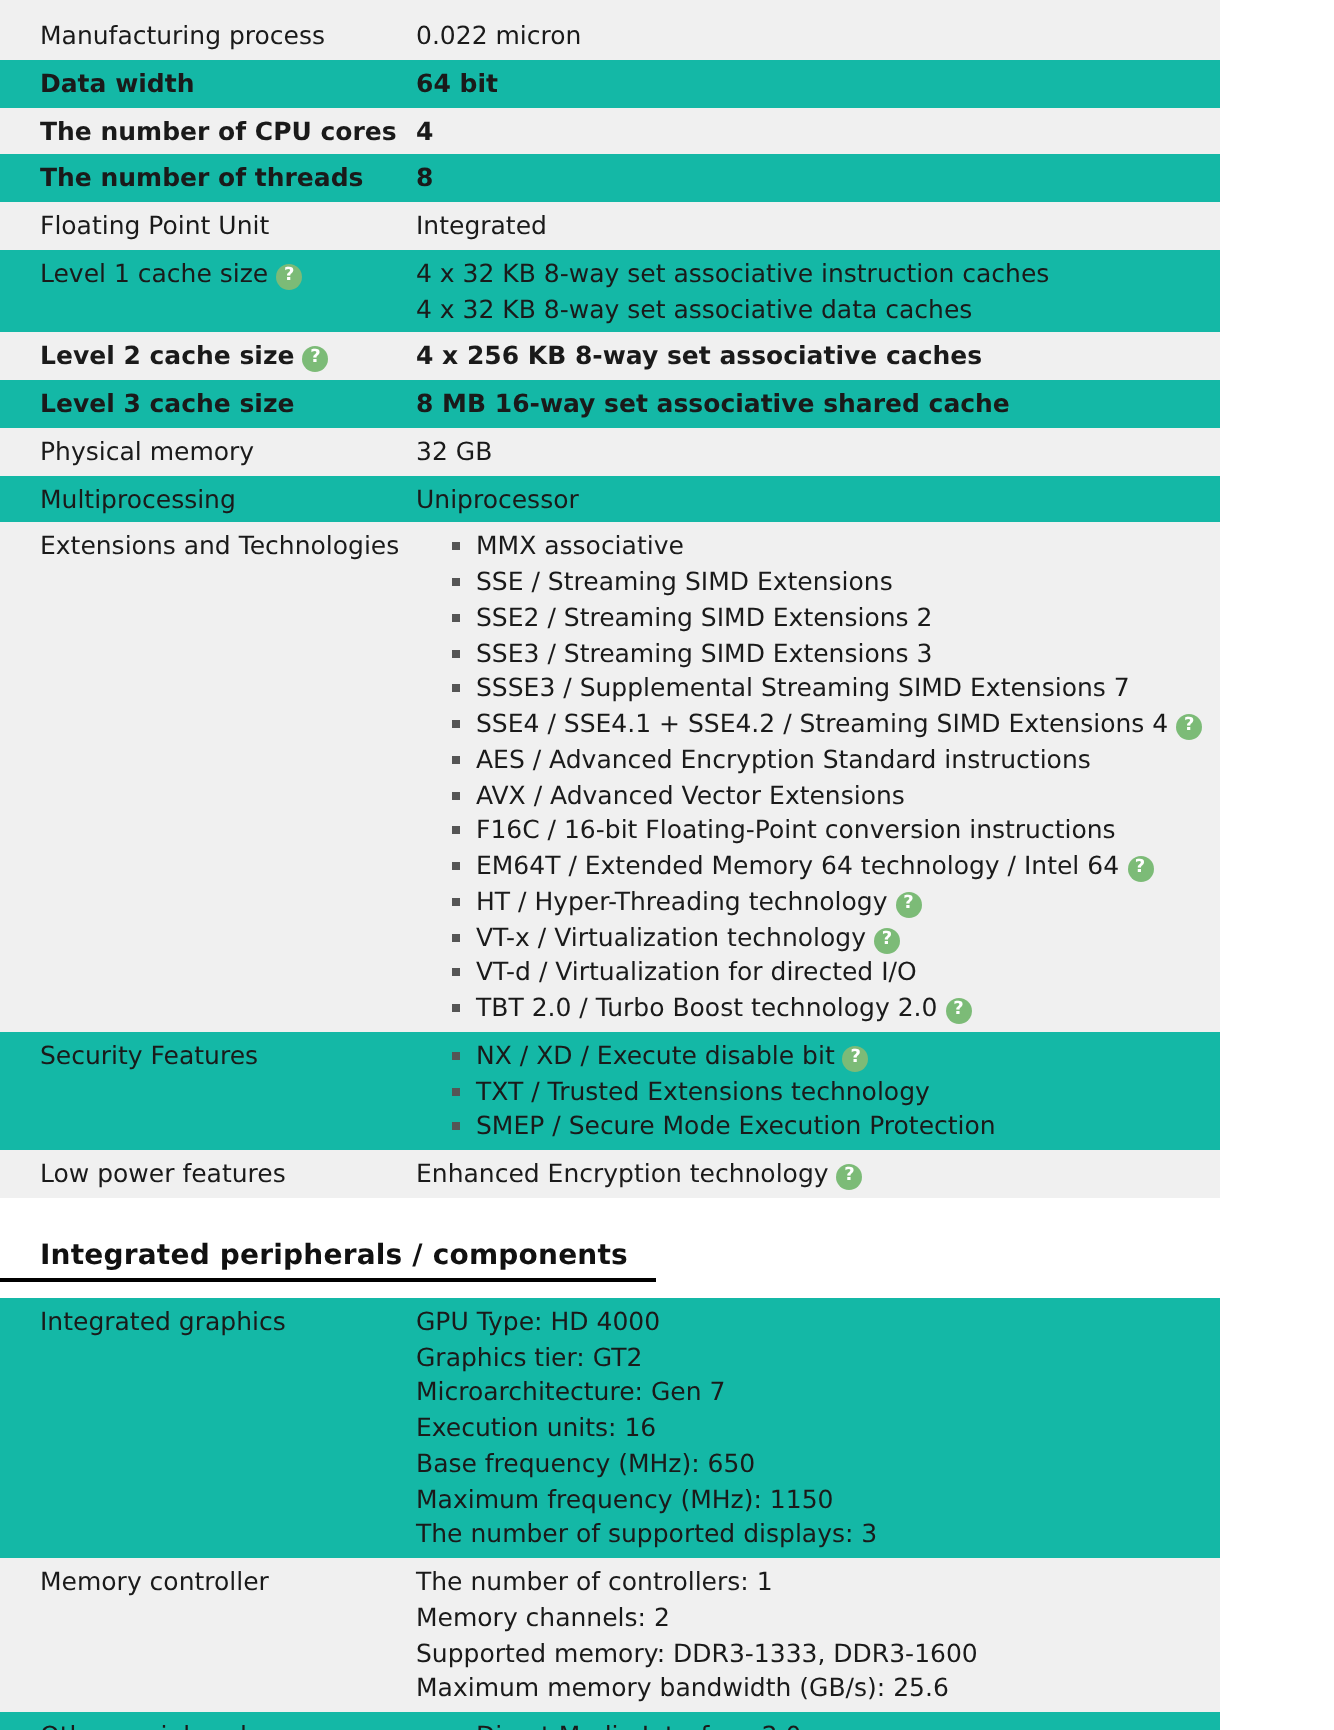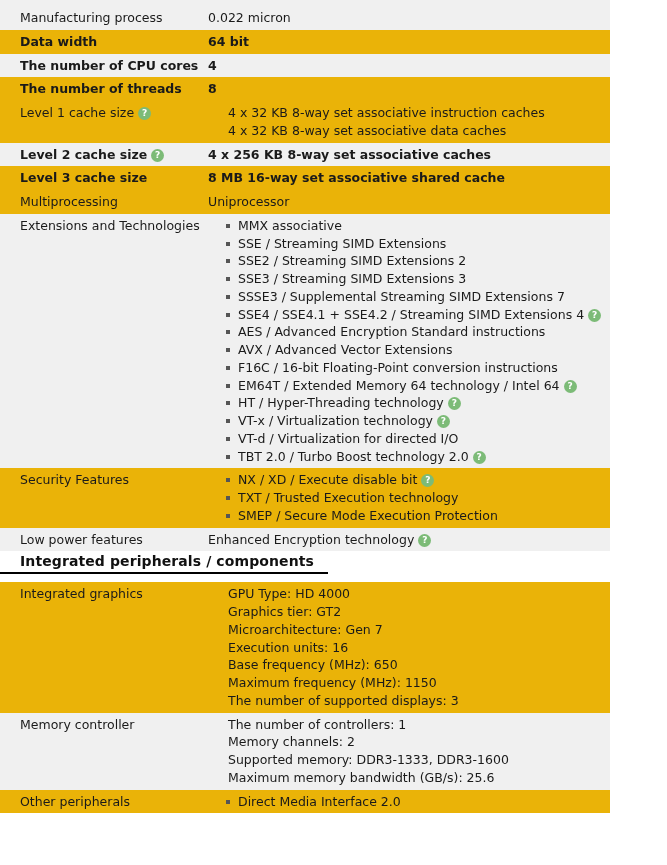--- a/index.html
+++ b/index.html
@@ -29,33 +29,33 @@
 
   .spec-row > td {
     padding: 3px 0 3px 0;
     vertical-align: top;
     line-height: 1.42;
   }
   .spec-row > td.lbl { padding-left: 20px; padding-right: 8px; }
   .spec-row > td.val { padding-left: 0px; padding-right: 8px; }
 
   .spec-row.shaded > td { background: #f0f0f0; }
-  .spec-row.plain  > td { background: #eab308; }
+  .spec-row.plain  > td { background: #14b8a6; }
   .spec-row.bold > td { font-weight: bold; }
 
   
   .partial-row {
     height: 6px;
     width: 610px;
     background: #f0f0f0;
     margin: 0;
   }
 
   .section-head-wrap {
-    padding: 2px 0 0 0;
+    padding: 21px 0 0 0;
   }
   .section-head {
     display: inline-block;
     font-weight: bold;
     font-size: 14px;
     color: #111;
     padding: 0 14px 3px 20px;
     border-bottom: 2px solid #000000;
     margin-bottom: 8px;
     letter-spacing: 0.1px;
@@ -72,21 +72,21 @@
     line-height: 1.42;
   }
   ul.bullets li::before {
     content: "";
     position: absolute;
     left: 0; top: 7px;
     width: 4px; height: 4px;
     background: #555;
   }
 
-  .multiline div { line-height: 1.42; margin-left: 20px; }
+  .multiline div { line-height: 1.42; }
 
   .help-icon {
     display: inline-block;
     width: 13px; height: 13px;
     border-radius: 50%;
     background: #7cbb77;
     color: #ffffff;
     font-size: 9px;
     font-weight: bold;
     line-height: 13px;
@@ -120,36 +120,44 @@
             <td class="val"><span>64 bit</span></td>
           </tr>
           <tr class="spec-row shaded bold">
             <td class="lbl"><span>The number of CPU cores</span></td>
             <td class="val"><span>4</span></td>
           </tr>
           <tr class="spec-row plain bold">
             <td class="lbl"><span>The number of threads</span></td>
             <td class="val"><span>8</span></td>
           </tr>
+          <tr class="spec-row shaded">
+            <td class="lbl"><span>Floating Point Unit</span></td>
+            <td class="val"><span>Integrated</span></td>
+          </tr>
           <tr class="spec-row plain">
             <td class="lbl"><span>Level 1 cache size</span><span class="help-icon"></span></td>
             <td class="val">
               <div class="multiline">
                 <div>4 x 32 KB 8-way set associative instruction caches</div>
                 <div>4 x 32 KB 8-way set associative data caches</div>
               </div>
             </td>
           </tr>
           <tr class="spec-row shaded bold">
             <td class="lbl"><span>Level 2 cache size</span><span class="help-icon"></span></td>
             <td class="val"><span>4 x 256 KB 8-way set associative caches</span></td>
           </tr>
           <tr class="spec-row plain bold">
             <td class="lbl"><span>Level 3 cache size</span></td>
             <td class="val"><span>8 MB 16-way set associative shared cache</span></td>
+          </tr>
+          <tr class="spec-row shaded">
+            <td class="lbl"><span>Physical memory</span></td>
+            <td class="val"><span>32 GB</span></td>
           </tr>
           <tr class="spec-row plain">
             <td class="lbl"><span>Multiprocessing</span></td>
             <td class="val"><span>Uniprocessor</span></td>
           </tr>
           <tr class="spec-row shaded">
             <td class="lbl"><span>Extensions and Technologies</span></td>
             <td class="val">
               <ul class="bullets">
                 <li><span>MMX associative</span></li>
@@ -167,21 +175,21 @@
                 <li><span>VT-d / Virtualization for directed I/O</span></li>
                 <li><span>TBT 2.0 / Turbo Boost technology 2.0</span><span class="help-icon"></span></li>
               </ul>
             </td>
           </tr>
           <tr class="spec-row plain">
             <td class="lbl"><span>Security Features</span></td>
             <td class="val">
               <ul class="bullets">
                 <li><span>NX / XD / Execute disable bit</span><span class="help-icon"></span></li>
-                <li><span>TXT / Trusted Execution technology</span></li>
+                <li><span>TXT / Trusted Extensions technology</span></li>
                 <li><span>SMEP / Secure Mode Execution Protection</span></li>
               </ul>
             </td>
           </tr>
           <tr class="spec-row shaded">
             <td class="lbl"><span>Low power features</span></td>
             <td class="val"><span>Enhanced Encryption technology</span><span class="help-icon"></span></td>
           </tr>
         </tbody>
       </table>

